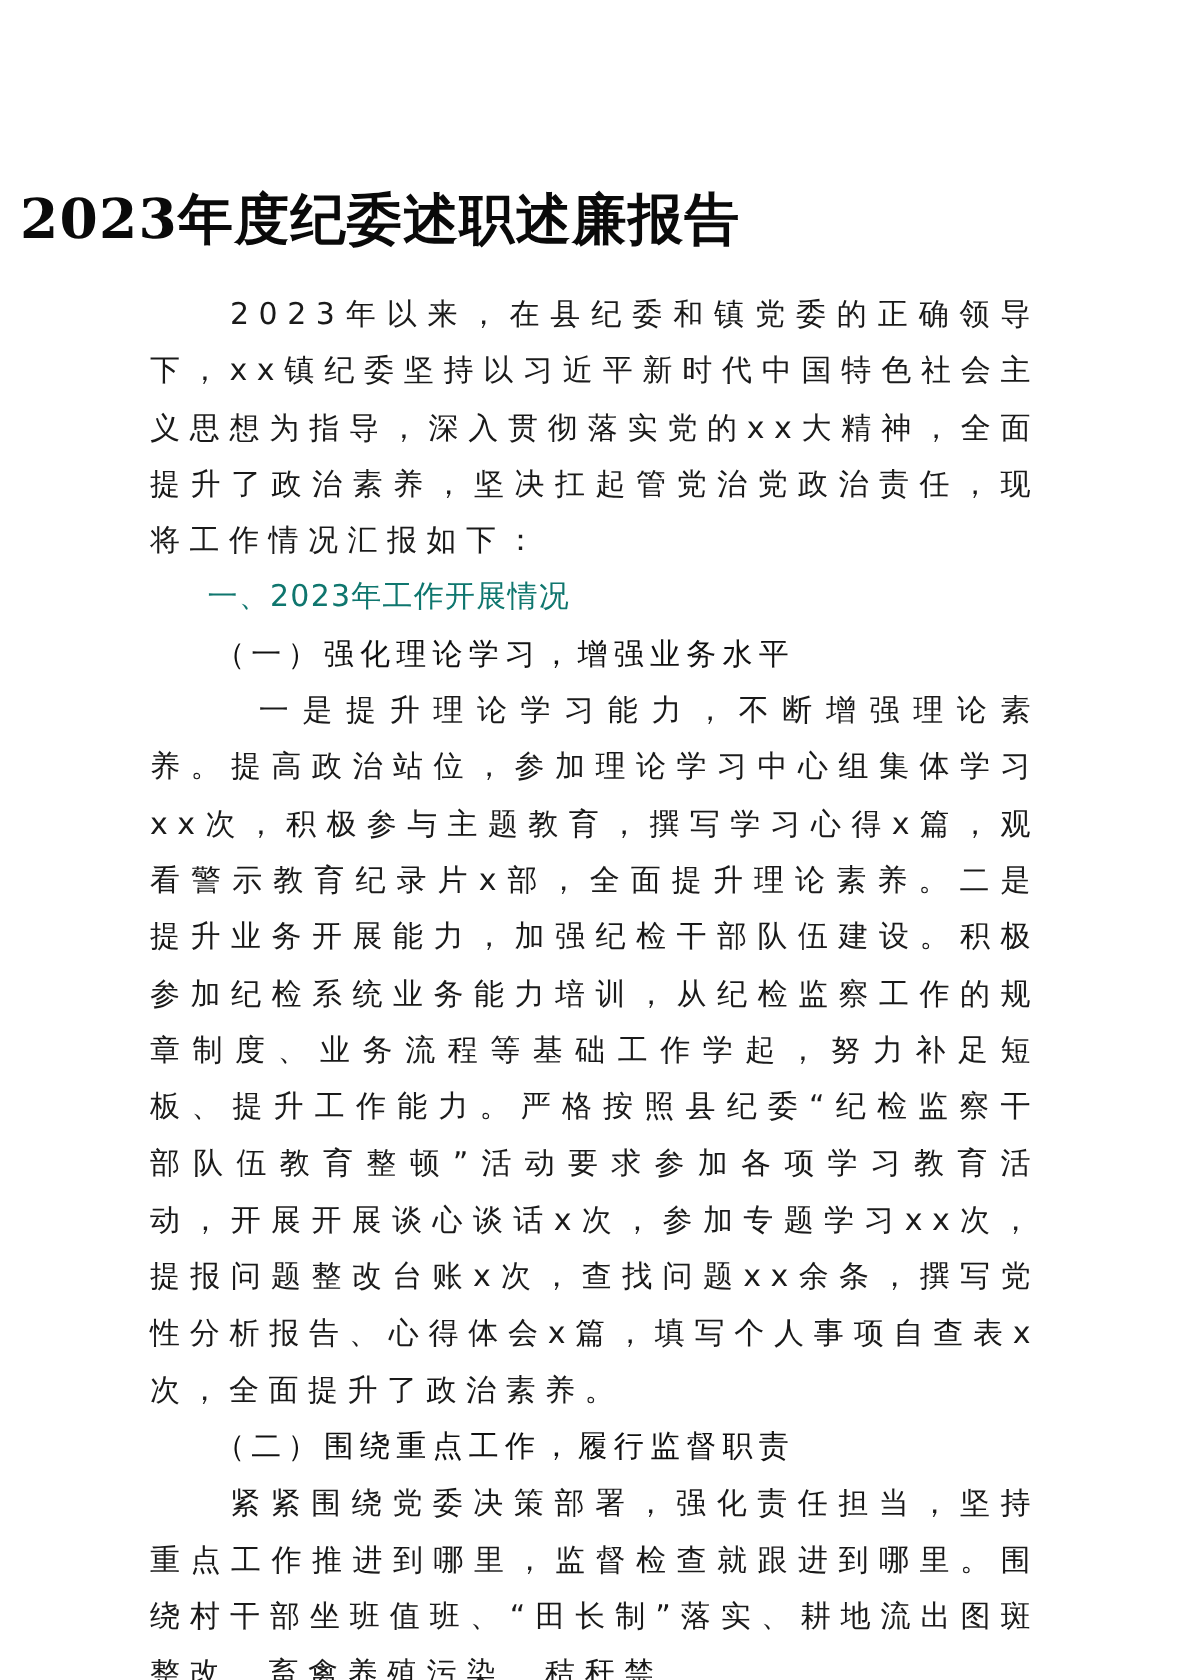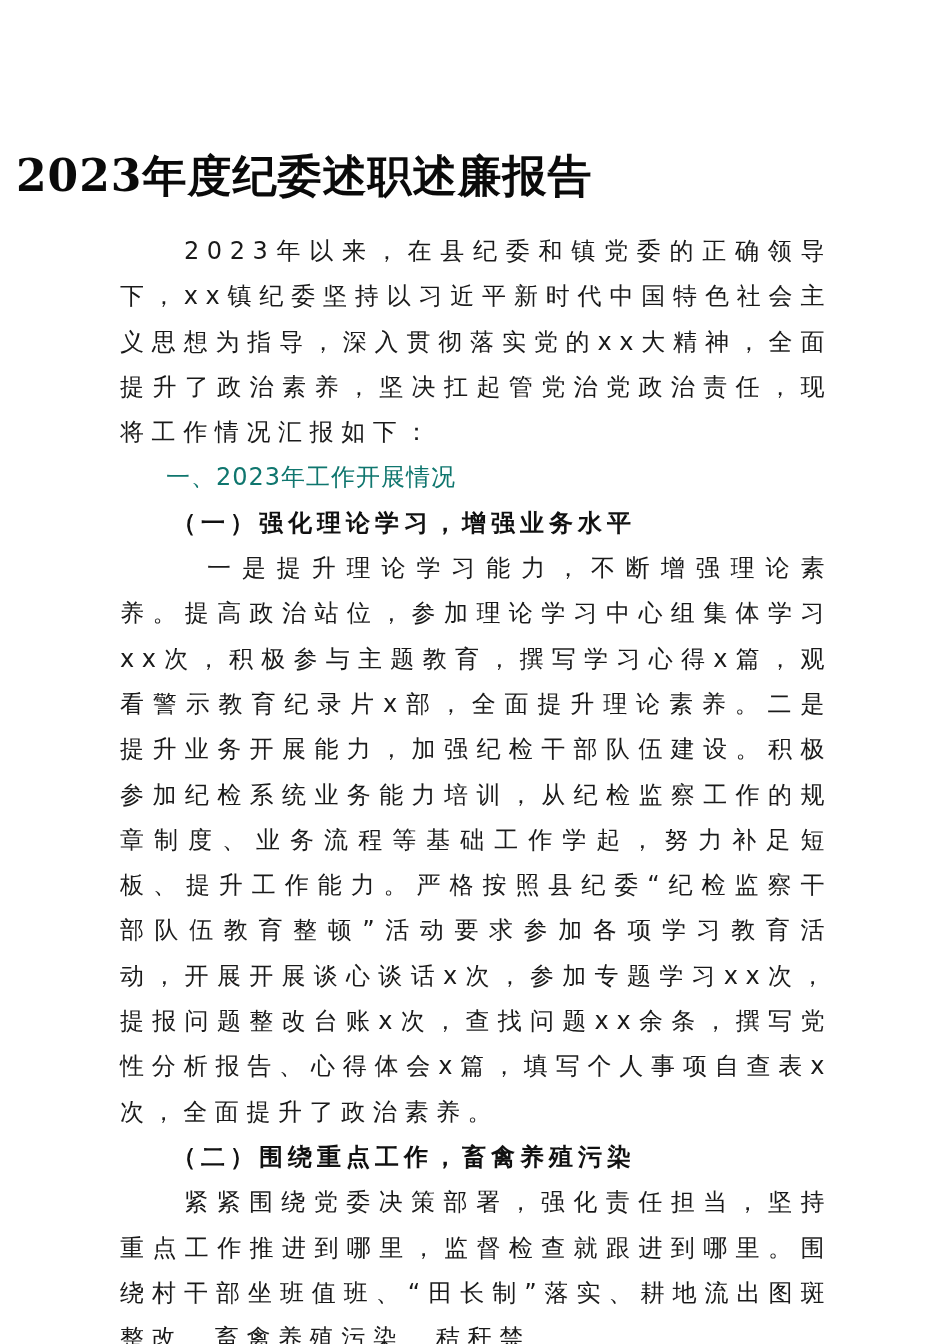--- a/index.html
+++ b/index.html
@@ -60,21 +60,20 @@
     font-family: "DejaVu Sans", "Liberation Sans", sans-serif;
     letter-spacing: 1px;
     font-weight: normal;
     color: #0f766e;
   }
   .heading-2 {
     margin: 0;
     text-indent: 52px;
     letter-spacing: 5px;
     color: #111111;
-    font-weight: bold;
   }
   .lead {
     letter-spacing: 7.6px;
     margin-left: 23px;
   }
 </style>
 </head>
 <body>
 
 <div class="page">
@@ -82,17 +81,17 @@
 
   <div class="body-text">
     <p class="para">2023年以来，在县纪委和镇党委的正确领导下，xx镇纪委坚持以习近平新时代中国特色社会主义思想为指导，深入贯彻落实党的xx大精神，全面提升了政治素养，坚决扛起管党治党政治责任，现将工作情况汇报如下：</p>
 
     <p class="heading-1">一、2023年工作开展情况</p>
 
     <p class="heading-2">（一）强化理论学习，增强业务水平</p>
 
     <p class="para"><span class="lead">一是提升理论学习能力，不断增强理论素养。</span><span>提高政治站位，参加理论学习中心组集体学习xx次，积极参与主题教育，撰写学习心得x篇，观看警示教育纪录片x部，全面提升理论素养。二是提升业务开展能力，加强纪检干部队伍建设。积极参加纪检系统业务能力培训，从纪检监察工作的规章制度、业务流程等基础工作学起，努力补足短板、提升工作能力。严格按照县纪委“纪检监察干部队伍教育整顿”活动要求参加各项学习教育活动，开展开展谈心谈话x次，参加专题学习xx次，提报问题整改台账x次，查找问题xx余条，撰写党性分析报告、心得体会x篇，填写个人事项自查表x次，全面提升了政治素养。</span></p>
 
-    <p class="heading-2">（二）围绕重点工作，畜禽养殖污染</p>
+    <p class="heading-2">（二）围绕重点工作，履行监督职责</p>
 
     <p class="para">紧紧围绕党委决策部署，强化责任担当，坚持重点工作推进到哪里，监督检查就跟进到哪里。围绕村干部坐班值班、“田长制”落实、耕地流出图斑整改、畜禽养殖污染、秸秆禁</p>
   </div>
 </div>
 
 </body></html>

